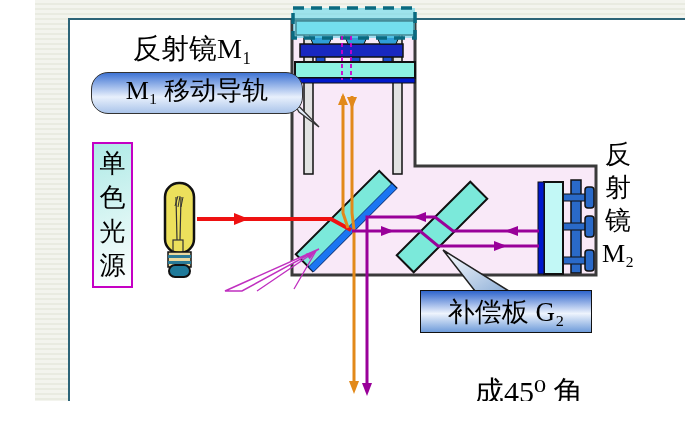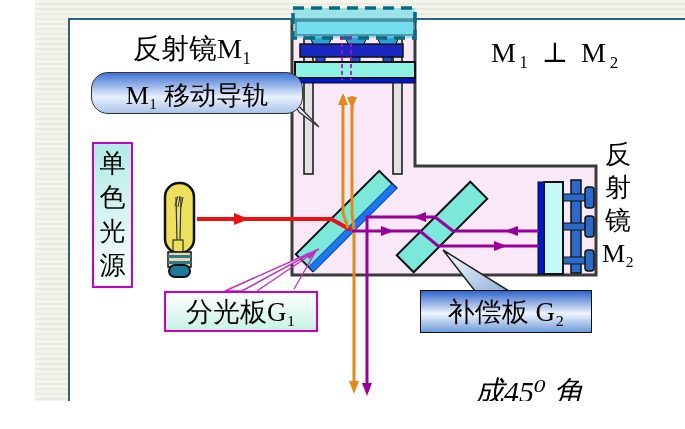--- a/index.html
+++ b/index.html
@@ -17,21 +17,21 @@
   .bar-navy{position:absolute;left:0;top:426px;width:685px;height:3px;background:#141e78;}
   svg.art{position:absolute;left:0;top:0;}
   .lbl{position:absolute;color:#000;white-space:nowrap;}
   .t-m1mirror{left:98px;top:30px;font-size:28px;}
   .t-m2prime{left:202px;top:5px;font-size:29px;}
   .t-perp{left:456px;top:36px;font-size:28px;letter-spacing:3px;}
   .bubble{
     left:56px;top:72px;width:212px;height:42px;border-radius:17px;
     border:1.5px solid #333;box-sizing:border-box;
     background:linear-gradient(180deg,#3f74d4 0%,#e8f0fc 60%,#aac4ea 100%);
-    display:flex;align-items:flex-end;justify-content:center;font-size:26px;
+    display:flex;align-items:flex-start;justify-content:center;font-size:26px;
   }
   .srcbox{
     left:57px;top:142px;width:41px;height:146px;border:2px solid #c400c4;box-sizing:border-box;
     background:linear-gradient(160deg,#aeeae6 0%,#ffffff 100%);
     display:flex;flex-direction:column;align-items:center;justify-content:center;
     font-size:26px;line-height:34px;
   }
   .g1box{
     left:129px;top:291px;width:154px;height:41px;border:2px solid #c400c4;box-sizing:border-box;
     background:linear-gradient(180deg,#ffffff 0%,#c7f2e5 100%);
@@ -40,21 +40,21 @@
   .g2box{
     left:385px;top:290px;width:172px;height:43px;border:1.5px solid #111;box-sizing:border-box;
     background:linear-gradient(180deg,#2f65cc 0%,#eef4fd 55%,#6f9cda 100%);
     display:flex;align-items:center;justify-content:center;font-size:27px;text-align:right;
   }
   .m2col{
     left:564px;top:138px;width:38px;display:flex;flex-direction:column;align-items:center;
     font-size:26px;line-height:33px;
   }
   .cap-left{left:112px;top:372px;font-size:30px;}
-  .cap-right{left:439px;top:372px;font-size:30px;font-style:italic;}
+  .cap-right{left:439px;top:372px;font-size:30px;}
 </style>
 </head>
 <body>
 
 <div class="slide">
   <div class="frame"></div>
   <div class="bar-cyan"></div>
   <div class="bar-navy"></div>
 
   <svg class="art" width="685" height="429" viewBox="0 0 685 429">
@@ -150,36 +150,32 @@
     <g>
       <polygon points="256,98 284,127 264,112" fill="#e6eefb" stroke="#333" stroke-width="1.3"></polygon>
       <polygon points="284,249 190,291 207,291" fill="#ffffff" stroke="#c030c0" stroke-width="1.5"></polygon>
       <path d="M222,291 L281,251 M259,289 L281,251" stroke="#c030c0" stroke-width="1.3" fill="none"></path>
       <polygon points="281,251 274.6,259.5 270.7,253.7" fill="#c030c0"></polygon>
       <polygon points="408,250 440,291 474,291" fill="url(#wedgeGrad)" stroke="#222" stroke-width="1.5"></polygon>
     </g>
   </svg>
 
   <div class="lbl t-m1mirror">反射镜M₁</div>
-  <div class="lbl t-perp">M₁ ⊥ M₂</div>
 
   <div class="lbl bubble">
     <span>M₁ 移动导轨</span>
   </div>
 
   <div class="lbl srcbox">
     <span>单</span>
     <span>色</span>
     <span>光</span>
     <span>源</span>
   </div>
 
-  <div class="lbl g1box">
-    <span>分光板G₁</span>
-  </div>
 
   <div class="lbl g2box">
     <span>补偿板 G₂</span>
   </div>
 
   <div class="lbl m2col">
     <span>反</span>
     <span>射</span>
     <span>镜</span>
     <span>M₂</span>

